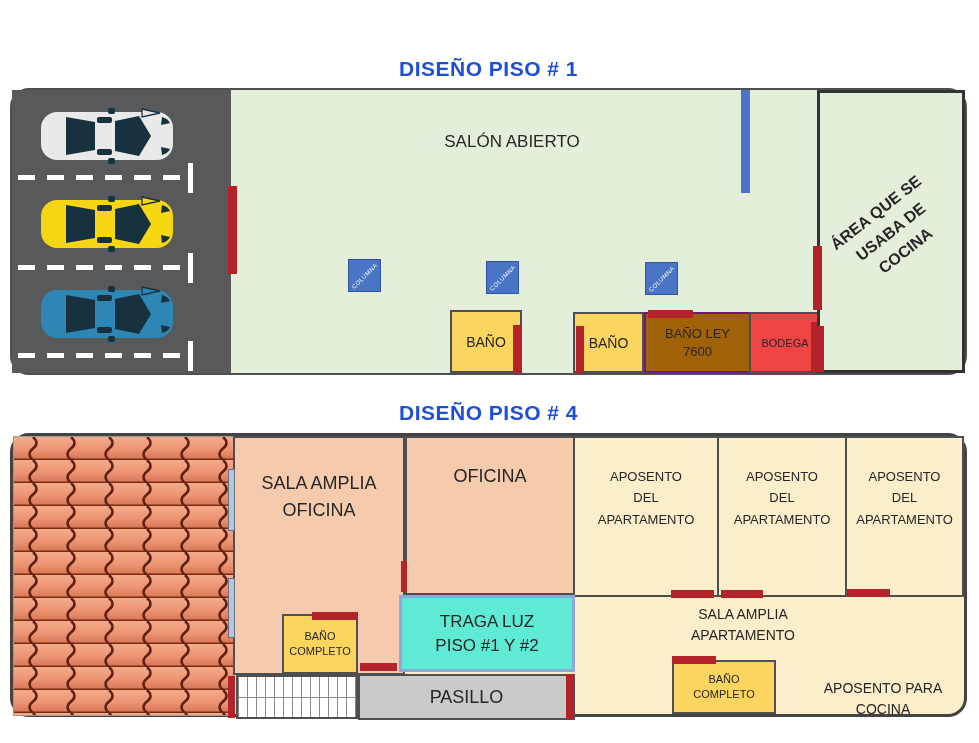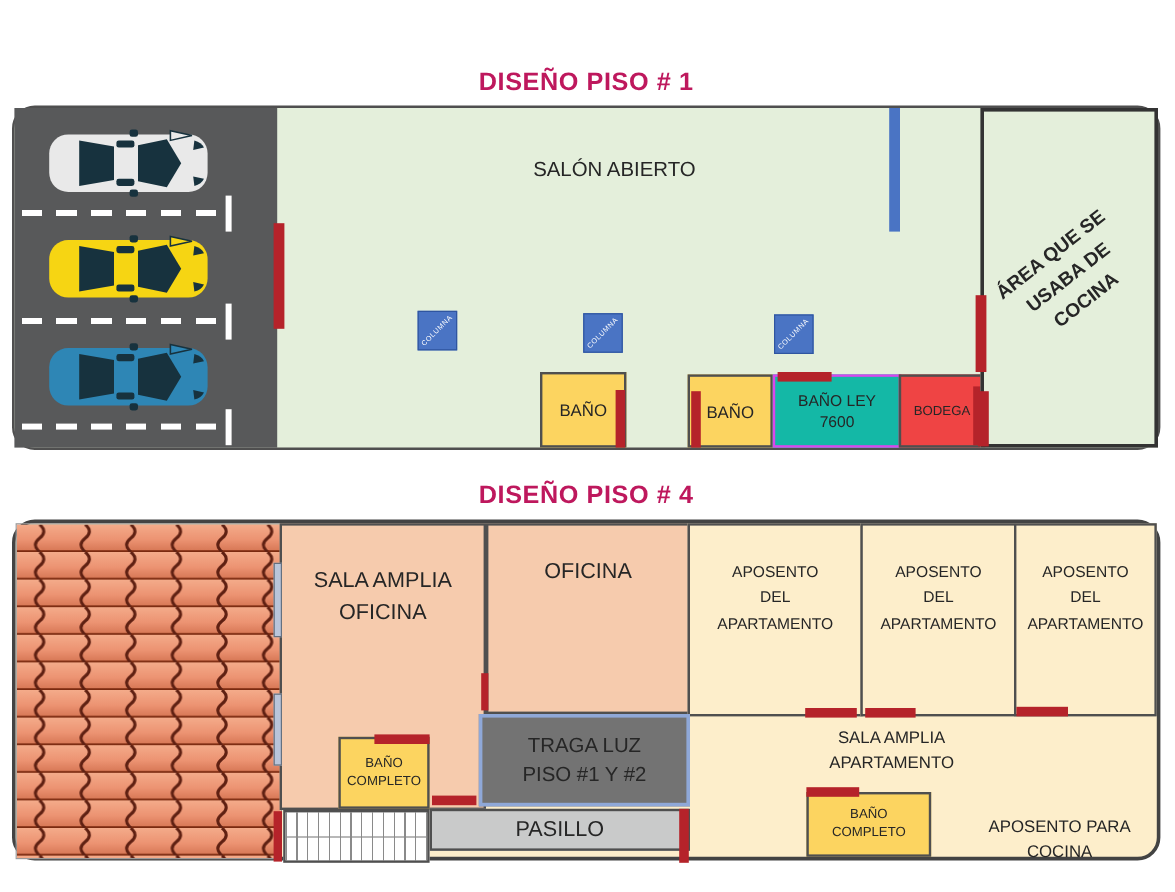--- a/index.html
+++ b/index.html
@@ -1,52 +1,52 @@
 <!DOCTYPE html>
 <html><head>
 <meta charset="utf-8">
 <style>
   html,body{margin:0;padding:0;background:#fff;}
   #stage{position:relative;width:979px;height:743px;background:#fff;
          font-family:"Liberation Sans",sans-serif;overflow:hidden;}
   .abs{position:absolute;}
   .title{position:absolute;left:10px;width:957px;text-align:center;
-         font-size:21px;font-weight:bold;color:#be185d;letter-spacing:.5px;}
+         font-size:21px;font-weight:bold;color:#1d4ed8;letter-spacing:.5px;}
   .plan{position:absolute;left:10px;box-sizing:border-box;border-radius:19px;}
   #plan1{top:88px;width:957px;height:287px;border:2px solid #4f4f4f;background:#e4efdb;}
   #plan2{top:433px;width:957px;height:284px;border:3px solid #434343;background:#fdeecb;}
   .room{position:absolute;box-sizing:border-box;}
   .lbl{color:#262626;text-align:center;white-space:pre-line;}
   .door{position:absolute;background:#b5232a;}
   .centerer{display:flex;align-items:center;justify-content:center;width:100%;height:100%;}
   
   #parking{left:0;top:0;width:219px;height:283px;background:#58595a;}
   .dashline{position:absolute;left:6px;width:168px;height:5px;
             background:repeating-linear-gradient(90deg,#fff 0 17px,transparent 17px 29px);}
   .dashT{position:absolute;left:176px;width:5px;height:30px;background:#fff;}
   .car{position:absolute;left:26px;width:144px;height:62px;}
   #salon-label{left:370px;top:42px;width:260px;font-size:17px;}
   #bluebar{left:729px;top:0;width:9px;height:103px;background:#4a74c4;}
   .columna{position:absolute;width:31px;height:31px;background:#4a74c4;border:1px solid #2f55a0;
            display:flex;align-items:center;justify-content:center;overflow:hidden;}
   .columna span{font-size:6px;color:#fff;transform:rotate(-45deg);letter-spacing:.5px;white-space:nowrap;}
   .ybox{background:#fcd460;border:2px solid #4f4f4f;}
-  #bano-ley{background:#14b8a6;border:2px solid #d946ef;}
+  #bano-ley{background:#a16207;border:2px solid #701a75;}
   #bodega{background:#ef4444;border:2px solid #4f4f4f;}
   #cocina{left:805px;top:0;right:0;height:283px;border:3px solid #333;background:#e4efdb;}
   #cocina .lbl{font-size:16px;font-weight:600;transform:rotate(-38deg);line-height:1.5;}
   
   #roof{left:0;top:0;width:220px;height:278px;border:1px solid #9a9a9a;}
   #sala-oficina{left:220px;top:0;width:172px;height:239px;background:#f6cbad;border:2px solid #4f4f4f;}
   #oficina{left:392px;top:0;width:170px;height:159px;background:#f6cbad;border:2px solid #4f4f4f;}
   .aposento{top:0;height:161px;background:#fdeecb;border:2px solid #4f4f4f;}
   .aposento .lbl{font-size:13px;line-height:1.65;margin-top:28px;}
-  #traga-luz{left:386px;top:159px;width:176px;height:77px;background:#737373;border:3px solid #8fa8d8;}
+  #traga-luz{left:386px;top:159px;width:176px;height:77px;background:#5eead4;border:3px solid #8fa8d8;}
   #traga-luz .lbl{font-size:17px;line-height:1.4;}
-  #pasillo{left:345px;top:238px;width:217px;height:35px;background:#c9caca;border:2px solid #4f4f4f;}
+  #pasillo{left:345px;top:238px;width:217px;height:46px;background:#c9caca;border:2px solid #4f4f4f;}
   #pasillo .lbl{font-size:18px;}
   #stairs{left:223px;top:239px;width:122px;height:44px;background:#fff;border:2px solid #4f4f4f;
           background-image:repeating-linear-gradient(90deg,#8a8a8a 0 1px,transparent 1px 9px);}
   #stairs:after{content:"";position:absolute;left:0;right:0;top:50%;height:1px;background:#8a8a8a;}
   .window{position:absolute;width:7px;background:#b9c5da;border:1px solid #64707f;box-sizing:border-box;}
   .banocompleto{background:#fcd460;border:2px solid #4f4f4f;}
   .banocompleto .lbl{font-size:11px;line-height:1.4;}
   #sala-apart-label{left:620px;top:168px;width:220px;font-size:14px;line-height:1.5;}
   #espacio-label{left:780px;top:242px;width:180px;font-size:14px;line-height:1.5;}
   #sala-oficina .lbl{font-size:18px;line-height:1.5;margin-top:32px;}

